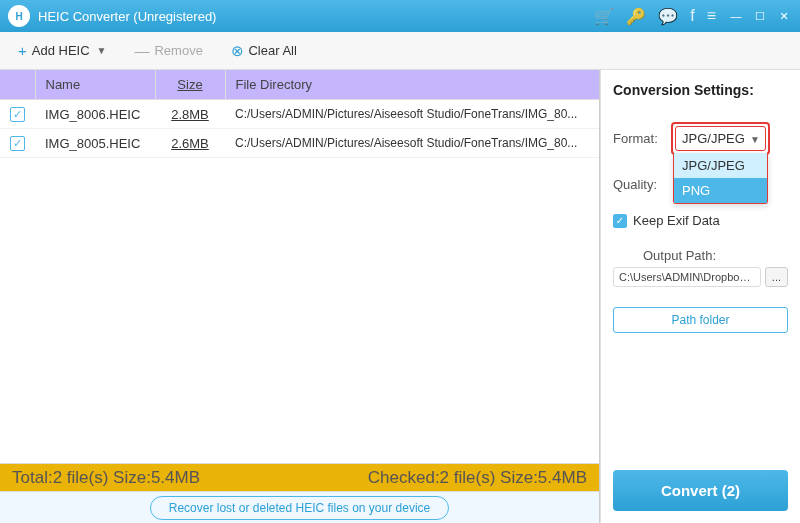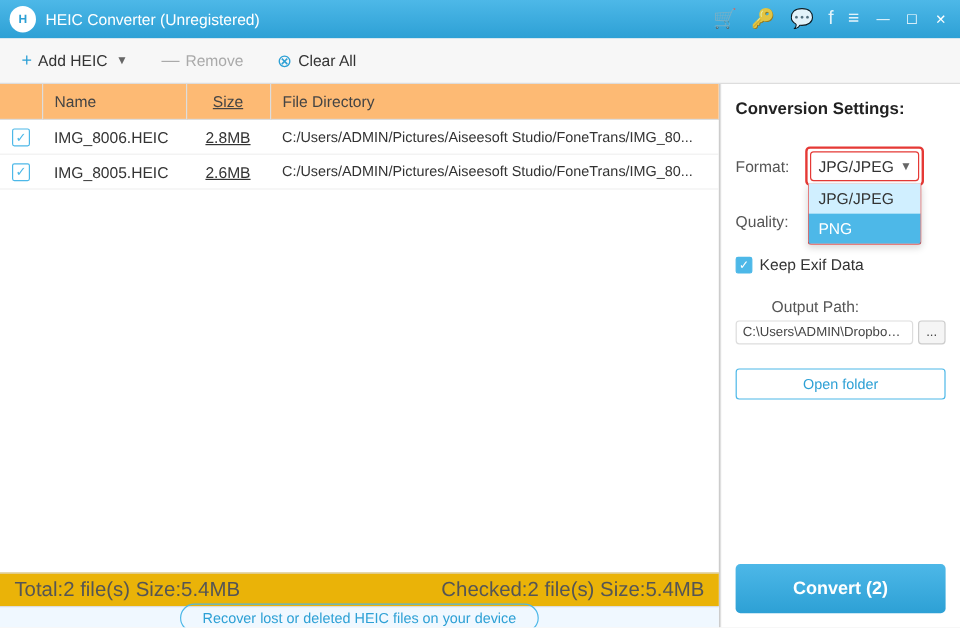--- a/index.html
+++ b/index.html
@@ -114,21 +114,21 @@
       background: white;
     }
 
     
     .file-table {
       width: 100%;
       border-collapse: collapse;
       font-size: 13px;
     }
     .file-table thead {
-      background: #fdba74;
+      background: #c4b5fd;
       border-bottom: 1px solid #ddd;
     }
     .file-table th {
       padding: 7px 10px;
       text-align: left;
       font-weight: normal;
       color: #444;
       border-right: 1px solid #ddd;
     }
     .file-table th:last-child { border-right: none; }
@@ -171,21 +171,21 @@
       padding: 0 12px;
       font-size: 17px;
       color: #555;
     }
     .status-right { margin-left: auto; }
 
     
     .recovery-bar {
       background: #f0f8ff;
       border-top: 1px solid #ddd;
-      height: 18px;
+      height: 32px;
       display: flex;
       align-items: center;
       justify-content: center;
     }
     .recovery-link {
       border: 1px solid #4db8e8;
       border-radius: 14px;
       padding: 4px 18px;
       color: #2da0d5;
       font-size: 12px;
@@ -512,20 +512,20 @@
     </div>
 
     <div class="output-section">
       <span class="output-label">Output Path:</span>
       <div class="output-path-row">
         <div class="output-path-box">C:\Users\ADMIN\Dropbox\PC\</div>
         <button class="browse-btn">...</button>
       </div>
     </div>
 
-    <div class="open-folder-btn">Open folder</div>
+    <div class="open-folder-btn">Path folder</div>
 
     <div style="flex:1"></div>
 
     <button class="convert-btn">Convert (2)</button>
   </div>
 
 </div>
 
 </body></html>

